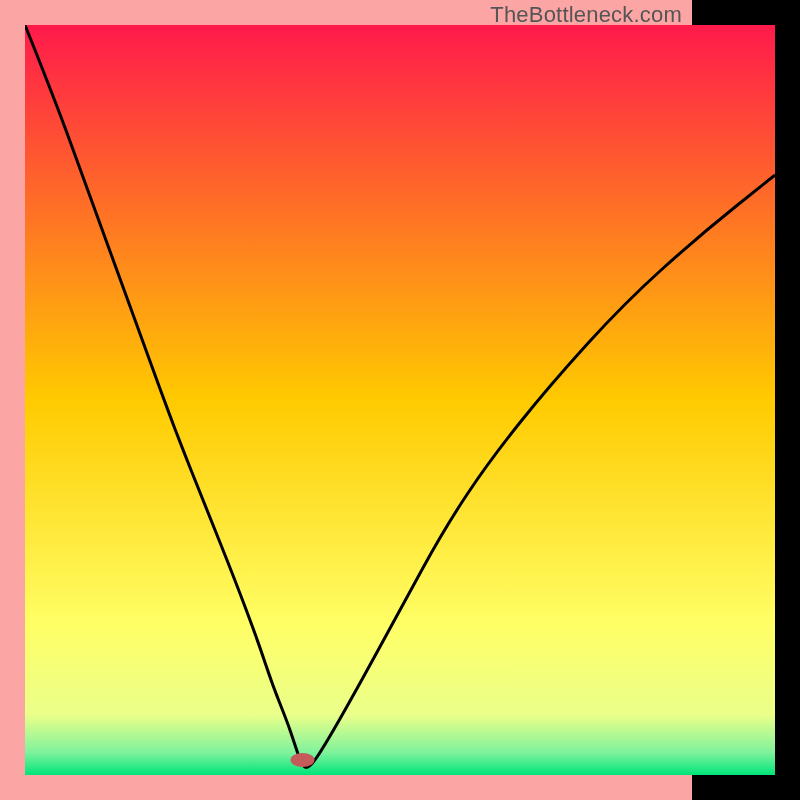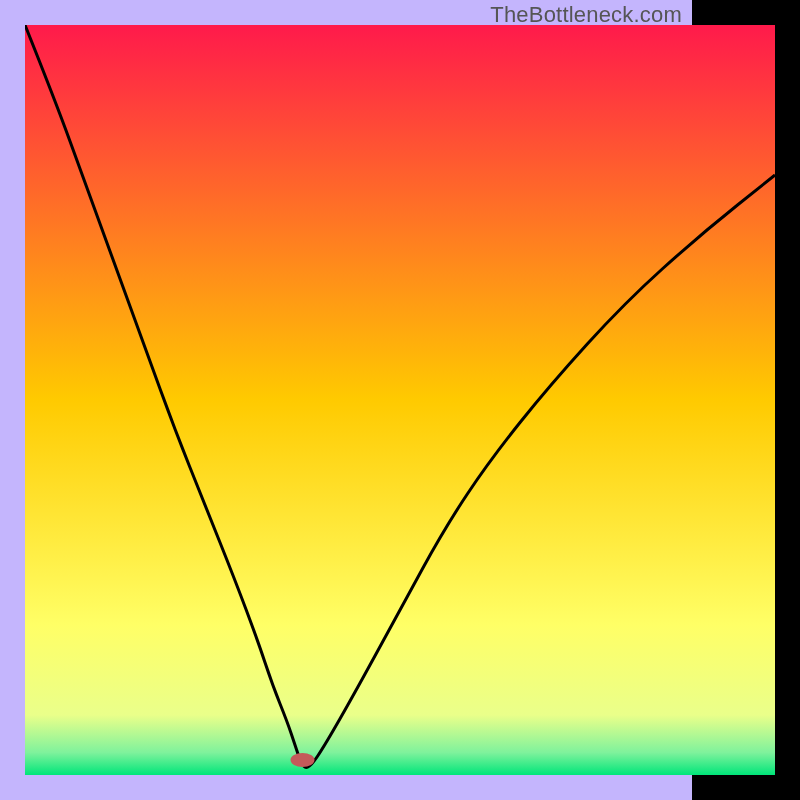--- a/index.html
+++ b/index.html
@@ -10,21 +10,21 @@
     overflow: hidden;
     background: #000;
     font-family: Arial, Helvetica, sans-serif;
   }
   .frame {
     position: absolute;
     left: 0;
     top: 0;
     width: 692px;
     height: 800px;
-    background: #c4b5fd;
+    background: #fca5a5;
   }
   .plot {
     position: absolute;
     left: 25px;
     top: 25px;
     width: 750px;
     height: 750px;
   }
   .watermark {
     position: absolute;

